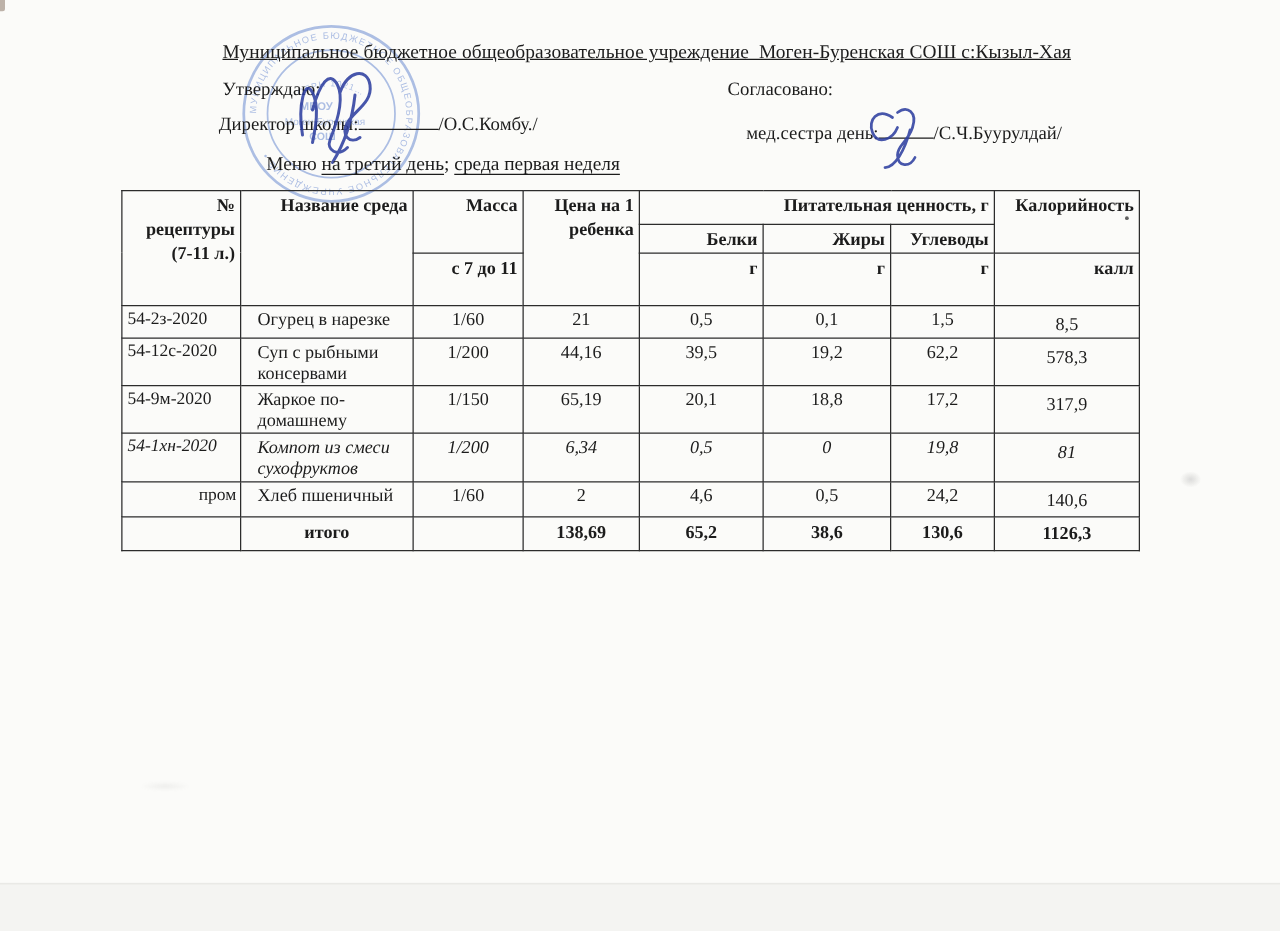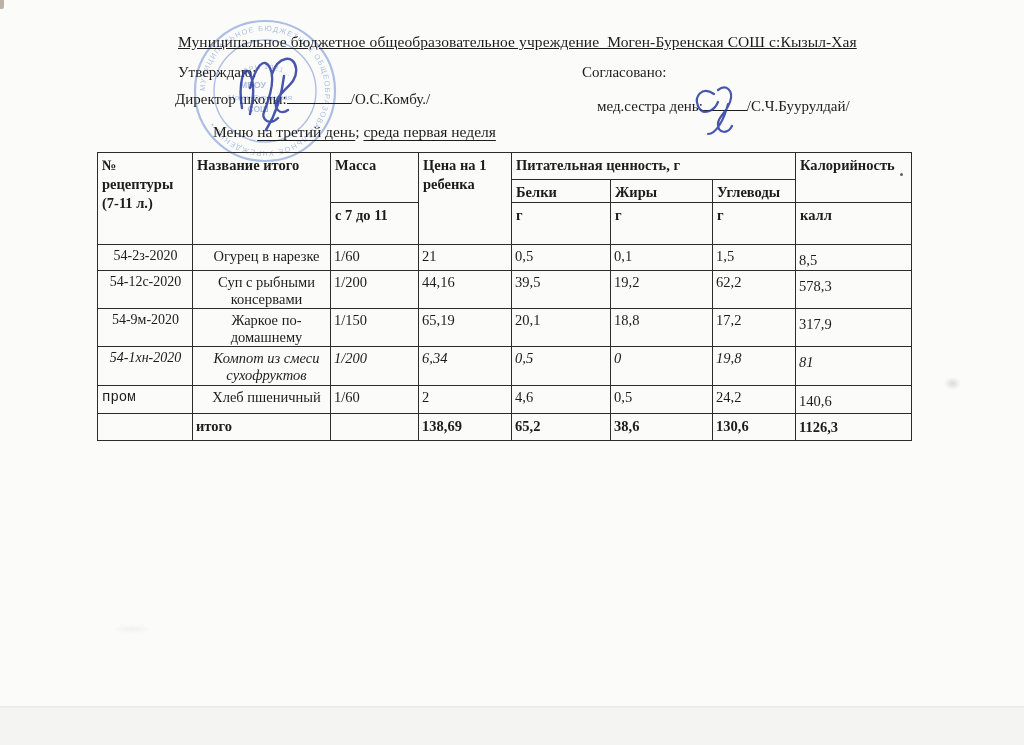--- a/index.html
+++ b/index.html
@@ -41,37 +41,37 @@
 
   
   .sig{pointer-events:none;}
   .sig path{fill:none;stroke:#2e3f9f;stroke-linecap:round;stroke-linejoin:round;opacity:.88;}
 
   
   .menu-table-wrap{left:97px;top:152px;}
   table{border-collapse:collapse;table-layout:fixed;width:814px;}
   th,td{border:1.7px solid #2c2c2c;overflow:hidden;}
   th{
-    font-weight:bold;font-size:14.5px;text-align:left;
+    font-weight:bold;font-size:14.5px;text-align:right;
     vertical-align:top;padding:3px 4px 0;line-height:1.3;margin-top:38px;
   }
   td{font-size:14.5px;vertical-align:top;padding:3px 3px 0;line-height:1.18;}
   tr.h1{height:27px;}
   tr.h2{height:17px;}
   tr.h3{height:42px;}
   tr.r1{height:26px;}
   tr.r2{height:35px;}
   tr.r3{height:35px;}
   tr.r4{height:34px;font-style:italic;}
   tr.r5{height:28px;}
   tr.rt{height:27px;}
-  td.id{text-align:center;padding-left:4px;font-size:14px;}
-  td.id.center{text-align:left;font-family:Liberation Mono, monospace;}
-  td.dish{text-align:center;padding-left:13px;}
-  td.num{}
+  td.id{text-align:left;padding-left:4px;font-size:14px;}
+  td.id.center{text-align:right;}
+  td.dish{text-align:left;padding-left:13px;}
+  td.num{text-align:center;}
   td.kcal{padding-top:7px;}
   tr.rt td{font-weight:bold;padding-top:4px;}
   tr.rt td.kcal{padding-top:5px;}
 
   
   .corner-mark{left:0;top:0;width:4px;height:9px;background:#8a7668;opacity:.55;border-radius:0 0 2px 0;}
   .bottom-band{left:0;top:706px;width:1024px;height:39px;background:rgba(60,60,55,.035);box-shadow:inset 0 1.5px 0 rgba(60,60,55,.06);}
   .smudge{left:944px;top:377px;width:17px;height:13px;background:radial-gradient(closest-side,rgba(110,110,110,.22),rgba(110,110,110,0));filter:blur(.5px);}
   .ink-dot{left:900px;top:173px;width:3px;height:3px;background:#3a3a3a;border-radius:50%;opacity:.8;}
   .faint-smudge{left:112px;top:625px;width:40px;height:8px;background:radial-gradient(closest-side,rgba(130,130,130,.1),rgba(130,130,130,0));filter:blur(1px);}
@@ -128,21 +128,21 @@
         <col style="width:88px">
         <col style="width:93px">
       <col style="width:99px">
         <col style="width:102px">
         <col style="width:83px">
         <col style="width:116px">
     </colgroup>
     <tbody>
         <tr class="h1">
       <th rowspan="3">№ рецептуры (7-11 л.)</th>
-      <th rowspan="3">Название итого</th>
+      <th rowspan="3">Название среда</th>
       <th rowspan="2">Масса</th>
       <th rowspan="3">Цена на 1 ребенка</th>
       <th colspan="3">Питательная ценность, г</th>
       <th rowspan="2">Калорийность</th>
     </tr>
     <tr class="h2">
       <th>Белки</th>
       <th>Жиры</th>
       <th>Углеводы</th>
     </tr>

